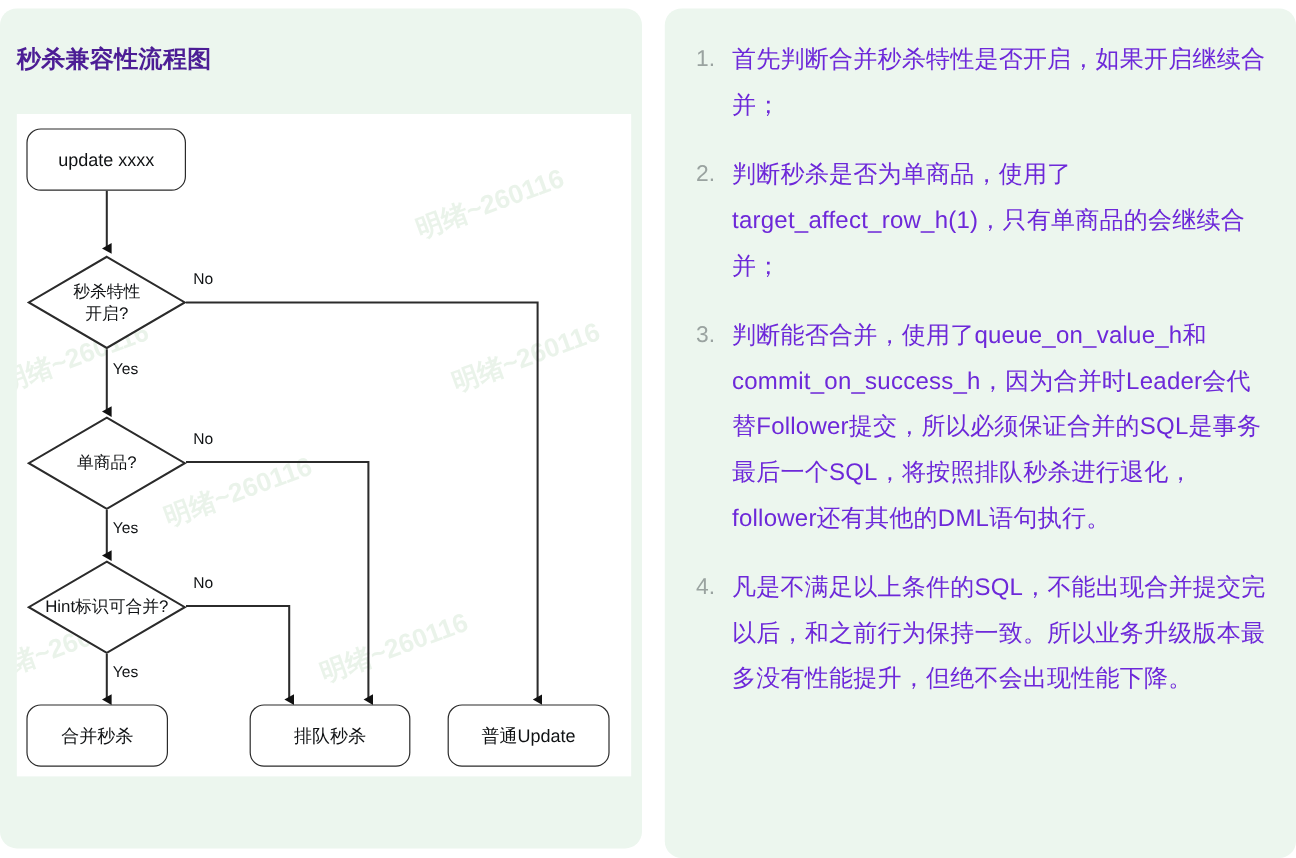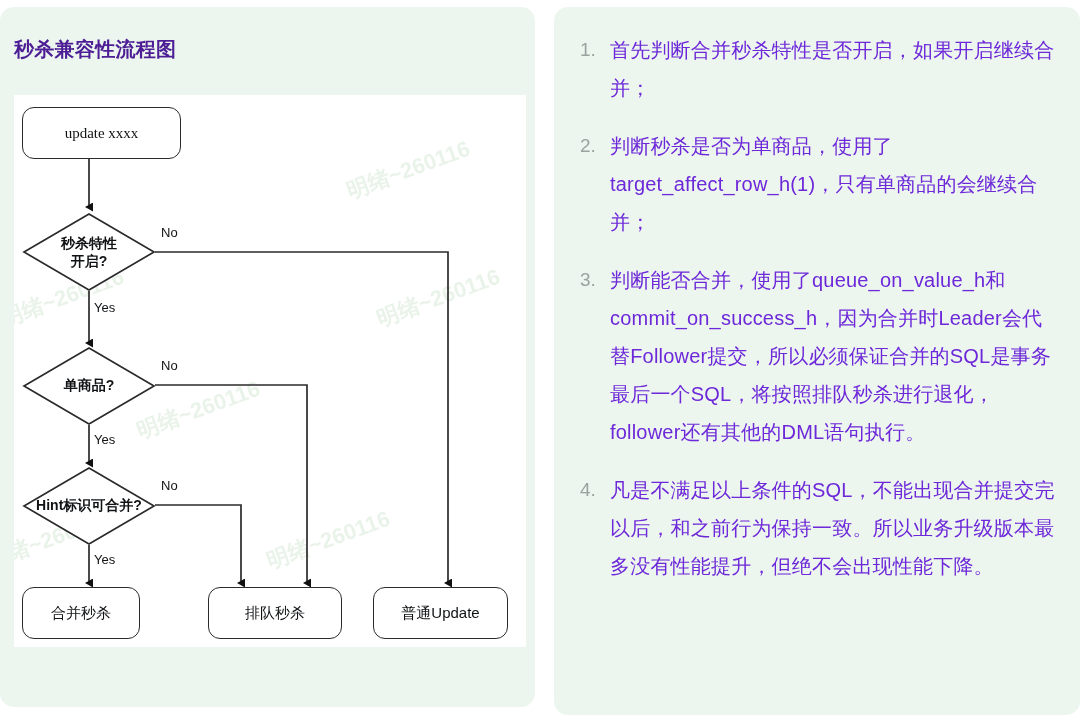--- a/index.html
+++ b/index.html
@@ -92,21 +92,20 @@
     position: absolute;
     left: 50%;
     top: 50%;
     transform: translate(-50%, -50%);
     font-size: 14px;
     color: #101214;
     text-align: center;
     line-height: 1.25;
     white-space: nowrap;
     z-index: 4;
-    font-weight: bold;
   }
   .edge-label {
     position: absolute;
     font-size: 13px;
     color: #101214;
     z-index: 4;
     background: transparent;
   }
   #edges {
     position: absolute;
@@ -193,21 +192,21 @@
           <path d="M75,450 L75,488" marker-end="url(#arrow)"></path>
 
           <path d="M141,157 L434,157 L434,488" marker-end="url(#arrow)"></path>
 
           <path d="M141,290 L293,290 L293,488" marker-end="url(#arrow)"></path>
 
           <path d="M141,410 L227,410 L227,488" marker-end="url(#arrow)"></path>
         </g>
       </svg>
 
-      <div class="node" style="left:8px; top:12px; width:159px; height:52px;font-family:Liberation Serif, serif;">
+      <div class="node" style="left:8px; top:12px; width:133px; height:52px;">
         <span>update xxxx</span>
       </div>
 
       <div class="diamond-wrap" style="left:9px; top:118px; width:132px; height:78px;">
         <svg width="132" height="78" viewBox="0 0 132 78">
           <polygon points="66,1 131,39 66,77 1,39" fill="#ffffff" stroke="#2b2b2b" stroke-width="1.7"></polygon>
         </svg>
         <div class="diamond-label">
           <div>秒杀特性</div>
           <div>开启?</div>

